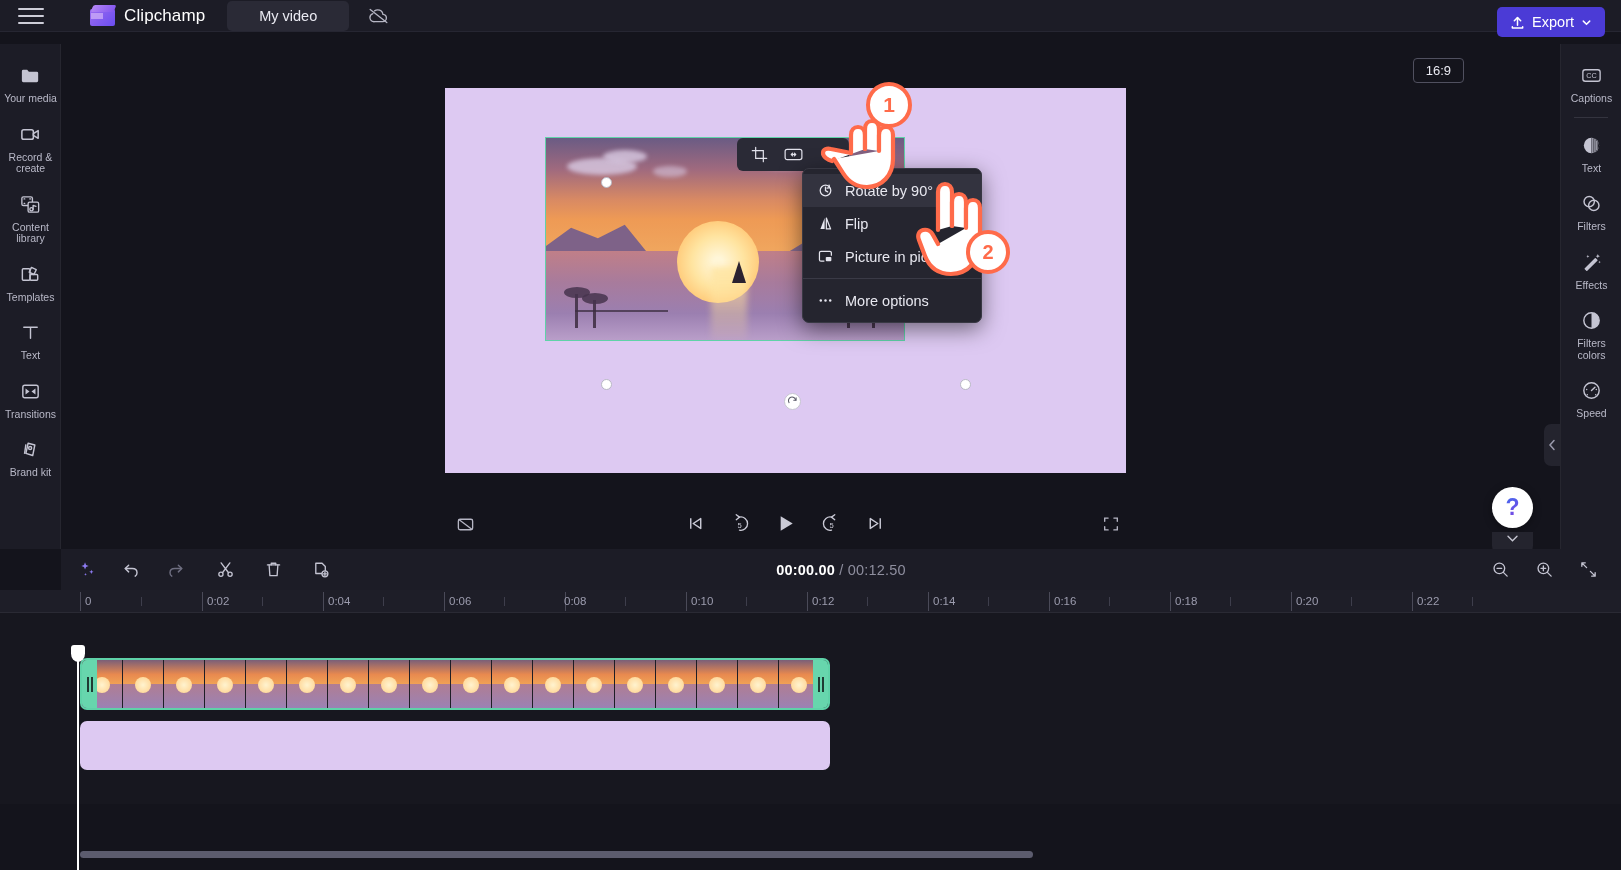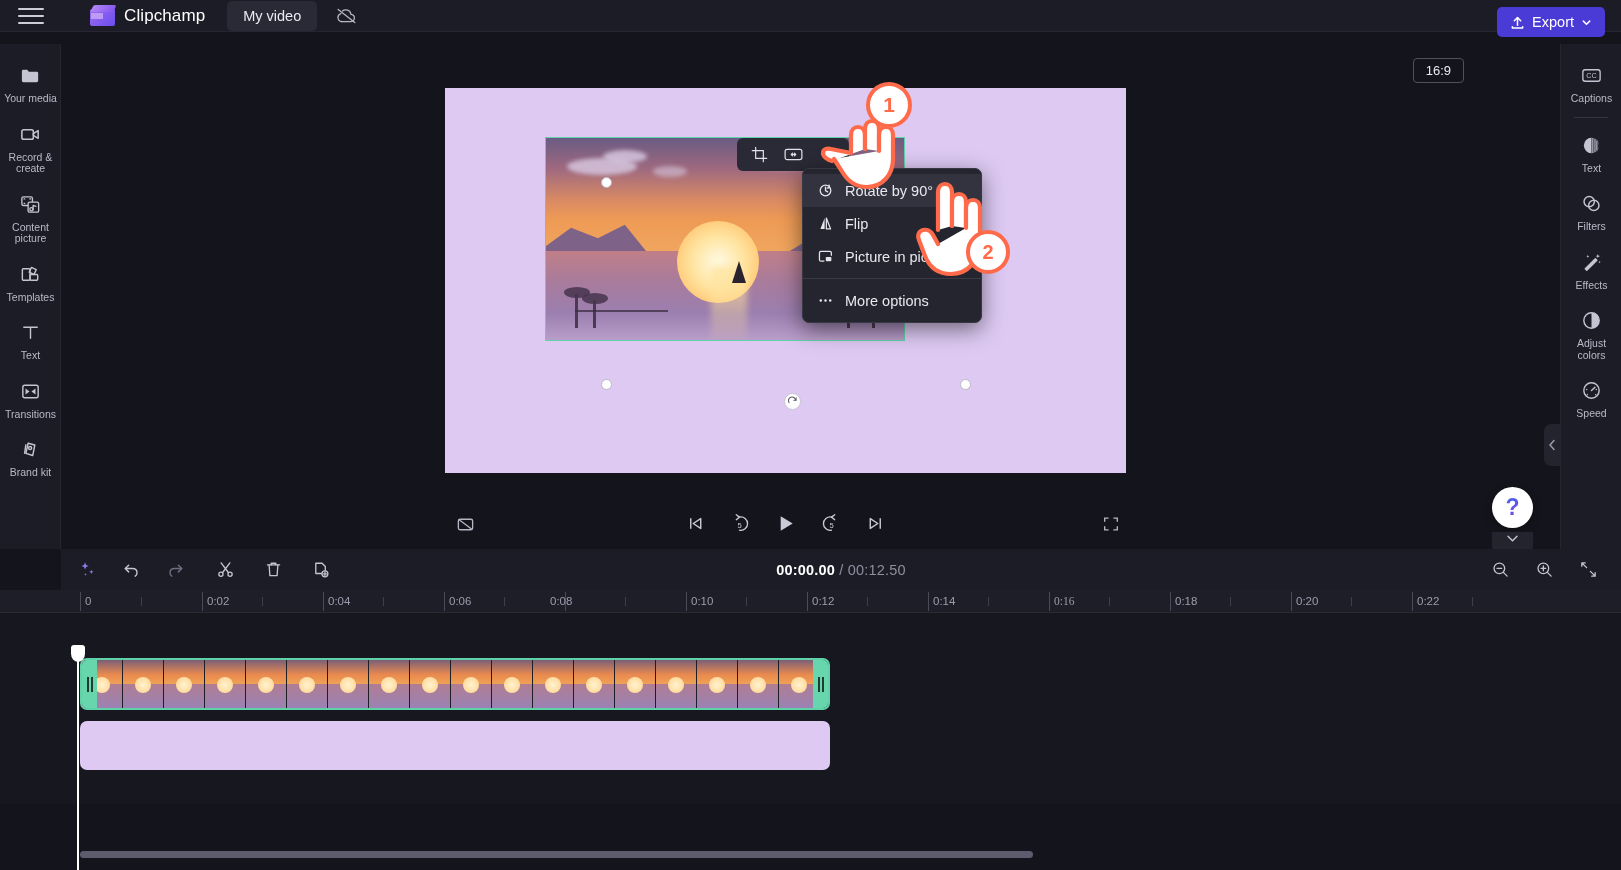--- a/index.html
+++ b/index.html
@@ -22,21 +22,21 @@
   .hamburger { width: 26px; height: 20px; margin-left: 18px; display: flex; flex-direction: column; justify-content: space-between; cursor: pointer; padding: 2px 0;}
   .hamburger i { display: block; height: 2px; background: #cdcdd8; border-radius: 1px; }
   .brand { display: flex; align-items: center; margin-left: 46px; gap: 9px; }
   .brand-logo { width: 25px; height: 21px; position: relative; }
   .brand-logo .slab { position: absolute; left: 0; top: 4px; width: 25px; height: 17px; background: linear-gradient(135deg,#9c6cf0,#6a4df0); border-radius: 2px; }
   .brand-logo .slab2 { position: absolute; left: 1px; top: 8px; width: 12px; height: 6px; background: #c9a9f7; opacity: .8; }
   .brand-logo .top { position: absolute; left: 2px; top: 0px; width: 23px; height: 7px; background: linear-gradient(100deg,#b486f5,#8457ef); transform: skewX(-22deg); border-radius: 2px; }
   .brand-name { font-size: 17px; color: #ffffff; letter-spacing: .1px; }
   .project-title {
     margin-left: 22px; background: #2a2a36; border-radius: 5px;
-    padding: 7px 16px; font-size: 14.5px; color: #eaeaf2; cursor: text;
+    padding: 7px 32px; font-size: 14.5px; color: #eaeaf2; cursor: text;
   }
   .cloud-off { margin-left: 12px; width: 34px; height: 30px; display: flex; align-items: center; justify-content: center; cursor: pointer; border-radius: 4px;}
   .export-btn {
     position: absolute; right: 16px; top: 7px; height: 30px;
     background: #4b3bd6; border-radius: 5px; display: flex; align-items: center;
     gap: 7px; padding: 0 13px; cursor: pointer; color: #fff; font-size: 14.5px;
   }
 
   
   .leftrail {
@@ -271,21 +271,21 @@
     <div class="rail-item">
       <span class="rail-icn">
         <svg width="23" height="23" viewBox="0 0 24 24" fill="none" stroke="#c4c4d2" stroke-width="1.4" stroke-linejoin="round">
           <rect x="3" y="4" width="11" height="9" rx="1.6"></rect>
           <path d="M5.3 6.2h.7M5.3 10.8h.7M11.3 6.2h.7M11.3 10.8h.7" stroke-linecap="round"></path>
           <rect x="9.5" y="9.5" width="11" height="10.5" rx="1.6" fill="#1c1c26"></rect>
           <circle cx="13" cy="17" r="1.7"></circle>
             <path d="M14.7 17v-4l3 .9" stroke-linecap="round"></path>
         </svg>
       </span>
-      <span class="lbl">Content picture</span>
+      <span class="lbl">Content library</span>
     </div>
 
     <div class="rail-item">
       <span class="rail-icn">
         <svg width="23" height="23" viewBox="0 0 24 24" fill="none" stroke="#c4c4d2" stroke-width="1.5" stroke-linejoin="round">
           <rect x="3.5" y="6" width="8" height="12" rx="1"></rect>
             <rect x="11.5" y="12" width="8" height="6" rx="1"></rect>
           <path d="M13 4.6l5 2.4-2.4 5-5-2.4z"></path>
         </svg>
       </span>
@@ -544,21 +544,21 @@
       <span class="lbl">Effects</span>
     </div>
 
     <div class="rail-item">
       <span class="rail-icn">
         <svg width="23" height="23" viewBox="0 0 24 24" fill="none" stroke="#c4c4d2" stroke-width="1.5">
           <circle cx="12" cy="12" r="8"></circle>
           <path d="M12 4a8 8 0 010 16z" fill="#c4c4d2" stroke="none"></path>
         </svg>
       </span>
-      <span class="lbl" style="line-height:11.5px;">Adjust colors</span>
+      <span class="lbl" style="line-height:11.5px;">Filters colors</span>
     </div>
 
     <div class="rail-item">
       <span class="rail-icn">
         <svg width="23" height="23" viewBox="0 0 24 24" fill="none" stroke="#c4c4d2" stroke-width="1.5" stroke-linecap="round">
           <circle cx="12" cy="12" r="8"></circle>
             <path d="M12 12l3.6-3.4"></path>
           <path d="M7.6 16.4h.01M16.4 16.4h.01M7 11h.01M17 11h.01"></path>
         </svg>
       </span>
@@ -662,33 +662,33 @@
       <div class="tick" style="left:202px;"></div>
         <div class="tick-lbl" style="left:207px;">0:02</div>
       <div class="tick minor" style="left:262px;"></div>
       <div class="tick" style="left:323px;"></div>
         <div class="tick-lbl" style="left:328px;">0:04</div>
       <div class="tick minor" style="left:383px;"></div>
       <div class="tick" style="left:444px;"></div>
         <div class="tick-lbl" style="left:449px;">0:06</div>
       <div class="tick minor" style="left:504px;"></div>
       <div class="tick" style="left:565px;"></div>
-        <div class="tick-lbl" style="left:550px;">0:08</div>
+        <div class="tick-lbl" style="left:564px;">0:08</div>
       <div class="tick minor" style="left:625px;"></div>
       <div class="tick" style="left:686px;"></div>
         <div class="tick-lbl" style="left:691px;">0:10</div>
       <div class="tick minor" style="left:746px;"></div>
       <div class="tick" style="left:807px;"></div>
         <div class="tick-lbl" style="left:812px;">0:12</div>
       <div class="tick minor" style="left:867px;"></div>
       <div class="tick" style="left:928px;"></div>
         <div class="tick-lbl" style="left:933px;">0:14</div>
       <div class="tick minor" style="left:988px;"></div>
       <div class="tick" style="left:1049px;"></div>
-        <div class="tick-lbl" style="left:1054px;font-family:Liberation Serif, serif;">0:16</div>
+        <div class="tick-lbl" style="left:1054px;">0:16</div>
       <div class="tick minor" style="left:1109px;"></div>
       <div class="tick" style="left:1170px;"></div>
         <div class="tick-lbl" style="left:1175px;">0:18</div>
       <div class="tick minor" style="left:1230px;"></div>
       <div class="tick" style="left:1291px;"></div>
         <div class="tick-lbl" style="left:1296px;">0:20</div>
       <div class="tick minor" style="left:1351px;"></div>
       <div class="tick" style="left:1412px;"></div>
         <div class="tick-lbl" style="left:1417px;">0:22</div>
       <div class="tick minor" style="left:1472px;"></div>

